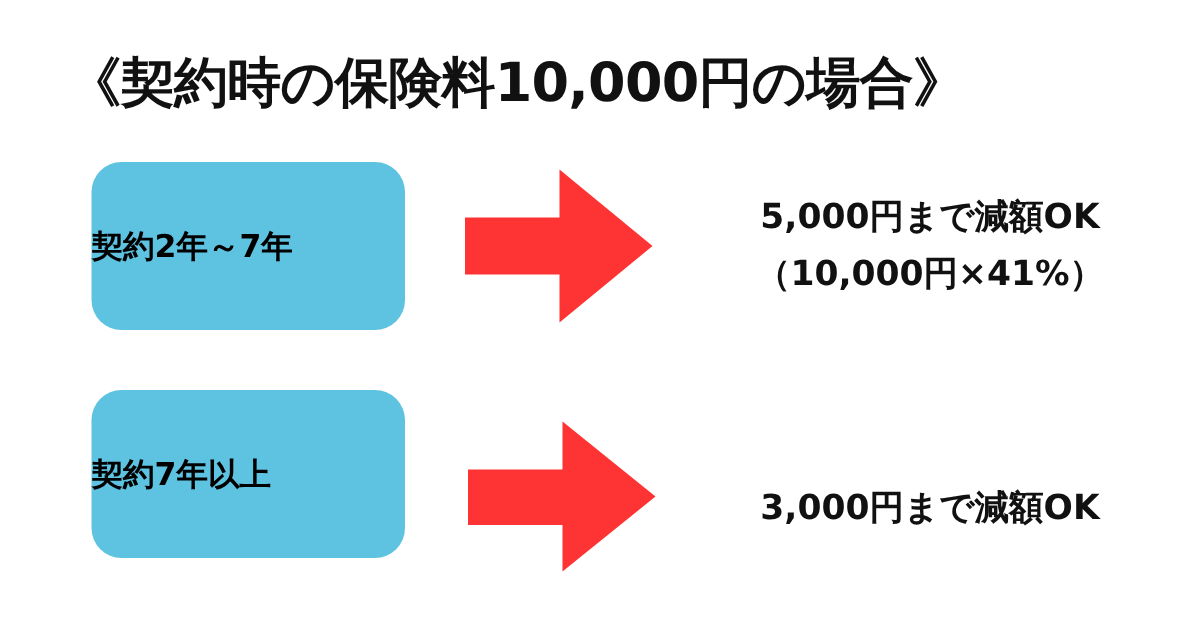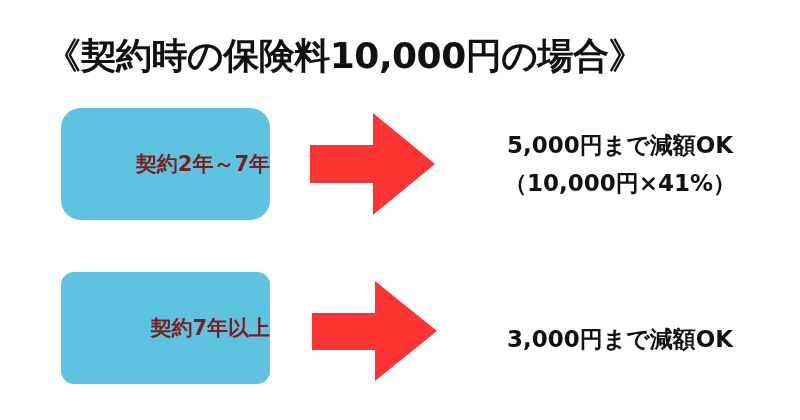--- a/index.html
+++ b/index.html
@@ -8,26 +8,26 @@
       font-family: "DejaVu Sans", "Liberation Sans", sans-serif; color: #111111;
     }
     .title {
       position: absolute; left: 0; top: 34px; width: 689px; text-align: center;
       font-size: 36px; font-weight: bold; letter-spacing: -0.5px; line-height: 44px;
       white-space: nowrap;
     }
     .box {
       position: absolute; left: 61px; width: 209px; height: 112px;
       background: #5ec3e0; border-radius: 20px;
-      display: flex; align-items: center; justify-content: flex-end;
-      font-size: 21px; font-weight: bold; color: #7f1d1d; letter-spacing: 0px;
+      display: flex; align-items: center; justify-content: flex-start;
+      font-size: 21px; font-weight: bold; color: #000000; letter-spacing: 0px;
       white-space: nowrap;
     }
     .box1 { top: 108px; }
-    .box2 { top: 272px; border-radius: 13px; }
+    .box2 { top: 260px; }
     .arrow { position: absolute; }
     .arrow1 { left: 308px; top: 112px; }
     .arrow2 { left: 310px; top: 280px; }
     .answer {
       position: absolute; left: 470px; width: 300px; text-align: center;
       font-size: 23px; font-weight: bold; line-height: 38px; white-space: nowrap;
     }
     .answer1 { top: 126px; }
     .answer2 { top: 320px; }
   </style>

